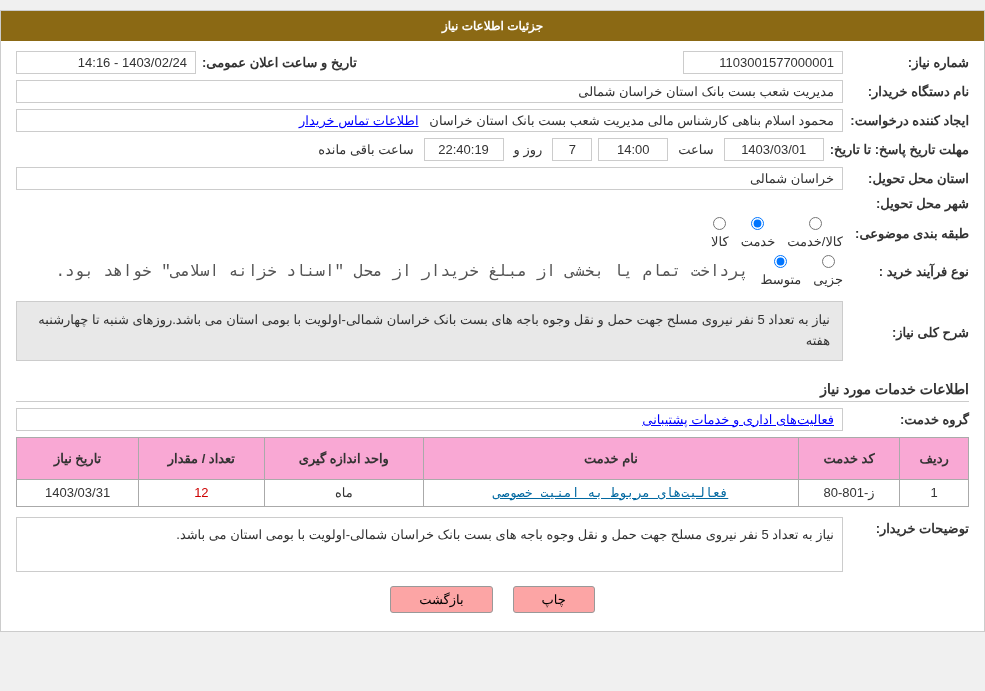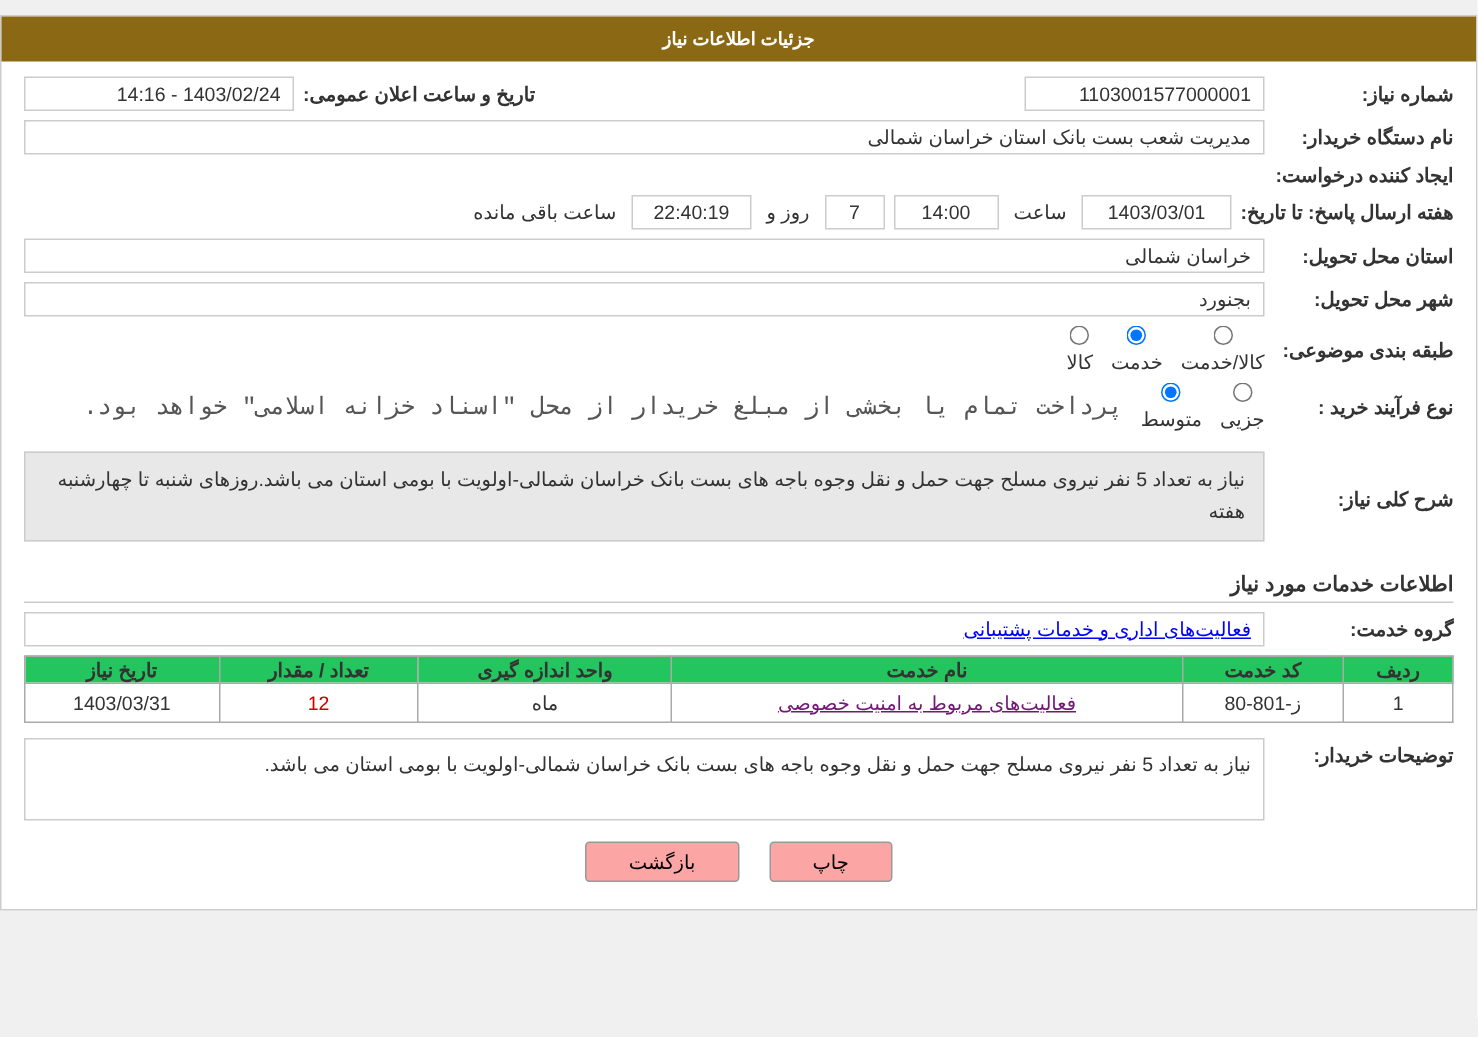--- a/index.html
+++ b/index.html
@@ -98,36 +98,37 @@
       margin: 8px 0;
       text-align: right;
       line-height: 1.6;
     }
     table.service-table {
       width: 100%;
       border-collapse: collapse;
       margin-top: 6px;
     }
     table.service-table th {
-      background: #22c55e;
+      background: #f9a8d4;
       border: 1px solid #aaa;
-      padding: 1px 8px;
+      padding: 13px 8px;
       text-align: center;
       font-weight: bold;
     }
     table.service-table td {
       border: 1px solid #aaa;
       padding: 5px 8px;
       text-align: center;
     }
     table.service-table td.red-text {
       color: #c00;
     }
     table.service-table td.link-text {
-      color: #701a75;
+      color: #0369a1;
+      font-family: Liberation Mono, monospace;
     }
     .buyer-notes-row {
       display: flex;
       align-items: flex-start;
       margin-bottom: 8px;
       gap: 6px;
     }
     .notes-box {
       border: 1px solid #ccc;
       padding: 6px 8px;
@@ -175,41 +176,45 @@
       <div class="value-box date-box">1403/02/24 - 14:16</div>
     </div>
 
     <div class="info-row">
       <span class="label">نام دستگاه خریدار:</span>
       <div class="full-width-box">مدیریت شعب بست بانک استان خراسان شمالی</div>
     </div>
 
     <div class="info-row">
       <span class="label">ایجاد کننده درخواست:</span>
+      <div class="full-width-box">
+        <span>محمود  اسلام بناهی   کارشناس مالی مدیریت شعب بست بانک استان خراسان</span>
+        &nbsp;
+        <span class="link-text">اطلاعات تماس خریدار</span>
+      </div>
     </div>
 
     <div class="info-row" style="flex-wrap:wrap;">
-      <span class="label">هفته ارسال پاسخ: تا تاریخ:</span>
+      <span class="label">مهلت تاریخ پاسخ: تا تاریخ:</span>
       <div class="small-box" style="min-width:100px;">1403/03/01</div>
       <span style="white-space:nowrap; padding:0 4px;">ساعت</span>
       <div class="small-box" style="min-width:70px;">14:00</div>
       <div class="small-box" style="min-width:40px;">7</div>
       <span style="white-space:nowrap; padding:0 4px;">روز و</span>
       <div class="small-box" style="min-width:80px;">22:40:19</div>
       <span style="white-space:nowrap; padding:0 4px;">ساعت باقی مانده</span>
     </div>
 
     <div class="info-row">
       <span class="label">استان محل تحویل:</span>
       <div class="full-width-box">خراسان شمالی</div>
     </div>
 
     <div class="info-row">
       <span class="label">شهر محل تحویل:</span>
-      <div class="full-width-box">بجنورد</div>
     </div>
 
     <div class="info-row">
       <span class="label">طبقه بندی موضوعی:</span>
       <div class="radio-group">
         <div class="radio-item">
           <input type="radio" name="classification" style="">
           <span>کالا/خدمت</span>
         </div>
         <div class="radio-item">

